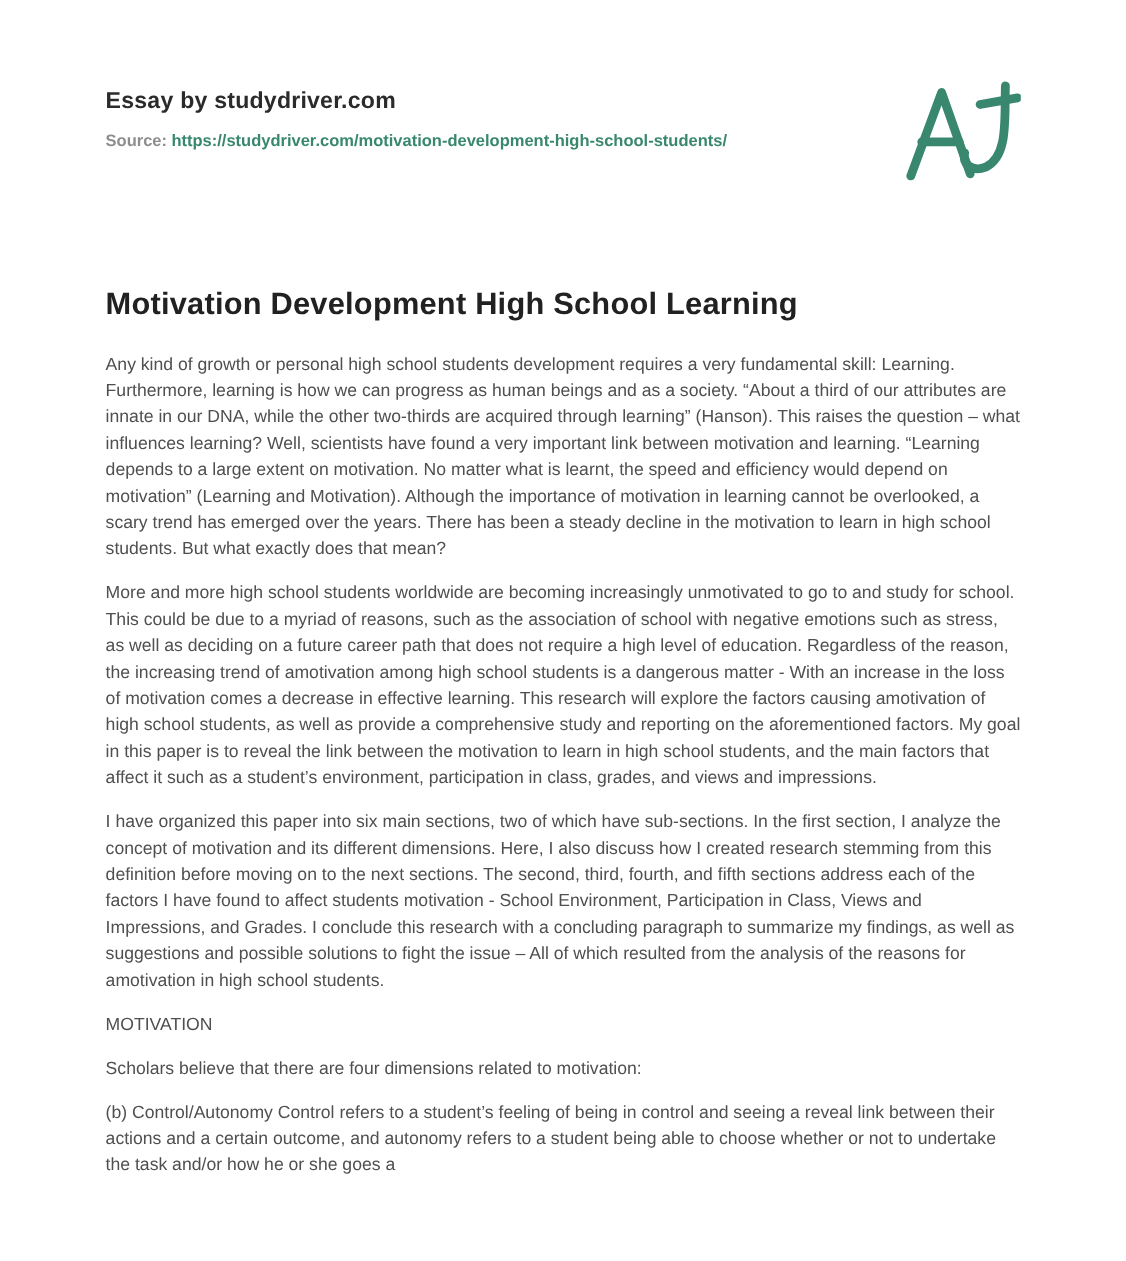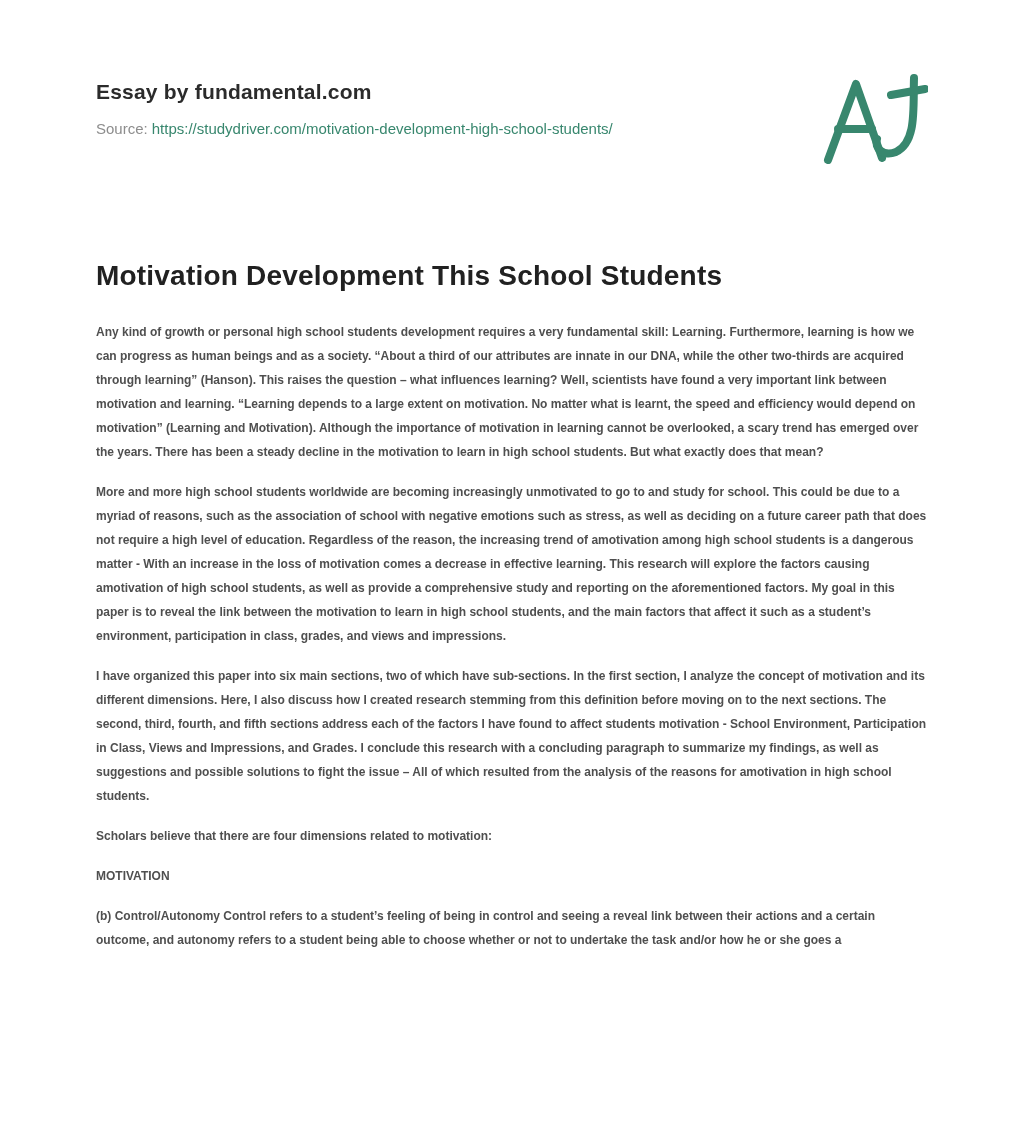--- a/index.html
+++ b/index.html
@@ -33,20 +33,21 @@
     margin: 0;
     font-size: 21px;
     font-weight: 700;
     color: #2b2b2b;
     letter-spacing: 0.2px;
   }
   .source-line {
     margin-top: 16px;
     font-size: 15px;
     color: #8d8d8d;
+    font-weight: bold;
   }
   .source-line a {
     color: #38876e;
     text-decoration: none;
     margin-left: 4px;
   }
   .logo {
     width: 106px;
     height: 92px;
     flex: 0 0 auto;
@@ -54,55 +55,54 @@
   }
   .article-title {
     margin: 96px 0 28px 0;
     font-size: 28px;
     font-weight: 700;
     color: #212121;
     letter-spacing: 0.2px;
   }
   .article-body p {
     margin: 0 0 16px 0;
-    font-size: 12px;
+    font-size: 16px;
     line-height: 24px;
     color: #4f4f4f;
-    font-weight: bold;
   }
 </style>
 </head>
 <body>
 
 <div class="page">
 
   <header class="doc-header">
     <div class="header-left">
-      <h2 class="essay-by">Essay by fundamental.com</h2>
+      <h2 class="essay-by">Essay by studydriver.com</h2>
       <div class="source-line">
         <span>Source:</span><a>https://studydriver.com/motivation-development-high-school-students/</a>
       </div>
     </div>
     <div class="logo">
       <svg width="106" height="92" viewBox="0 0 106 92" aria-hidden="true">
         <g fill="none" stroke="#38876e" stroke-width="8" stroke-linecap="round" stroke-linejoin="round">
           <path d="M6 88 L34 12 L60 86"></path>
           <path d="M16 57 L50 57"></path>
           <path d="M92 6 C 91 36, 95 70, 74 80 C 61 85 52 76 55 67"></path>
           <path d="M69 23 L103 17"></path>
         </g>
       </svg>
     </div>
   </header>
 
   <main>
-    <h1 class="article-title">Motivation Development This School Students</h1>
+    <h1 class="article-title">Motivation Development High School Learning</h1>
     <div class="article-body">
         <p>Any kind of growth or personal high school students development requires a very fundamental skill: Learning. Furthermore, learning is how we can progress as human beings and as a society. “About a third of our attributes are innate in our DNA, while the other two-thirds are acquired through learning” (Hanson). This raises the question – what influences learning? Well, scientists have found a very important link between motivation and learning. “Learning depends to a large extent on motivation. No matter what is learnt, the speed and efficiency would depend on motivation” (Learning and Motivation). Although the importance of motivation in learning cannot be overlooked, a scary trend has emerged over the years. There has been a steady decline in the motivation to learn in high school students. But what exactly does that mean?</p>
         <p>More and more high school students worldwide are becoming increasingly unmotivated to go to and study for school. This could be due to a myriad of reasons, such as the association of school with negative emotions such as stress, as well as deciding on a future career path that does not require a high level of education. Regardless of the reason, the increasing trend of amotivation among high school students is a dangerous matter - With an increase in the loss of motivation comes a decrease in effective learning. This research will explore the factors causing amotivation of high school students, as well as provide a comprehensive study and reporting on the aforementioned factors. My goal in this paper is to reveal the link between the motivation to learn in high school students, and the main factors that affect it such as a student’s environment, participation in class, grades, and views and impressions.</p>
         <p>I have organized this paper into six main sections, two of which have sub-sections. In the first section, I analyze the concept of motivation and its different dimensions. Here, I also discuss how I created research stemming from this definition before moving on to the next sections. The second, third, fourth, and fifth sections address each of the factors I have found to affect students motivation - School Environment, Participation in Class, Views and Impressions, and Grades. I conclude this research with a concluding paragraph to summarize my findings, as well as suggestions and possible solutions to fight the issue – All of which resulted from the analysis of the reasons for amotivation in high school students.</p>
+        <p>MOTIVATION</p>
         <p>Scholars believe that there are four dimensions related to motivation:</p>
-        <p>MOTIVATION</p>
         <p>(b) Control/Autonomy Control refers to a student’s feeling of being in control and seeing a reveal link between their actions and a certain outcome, and autonomy refers to a student being able to choose whether or not to undertake the task and/or how he or she goes a</p>
       </div>
   </main>
 
 </div>
 
 </body></html>

